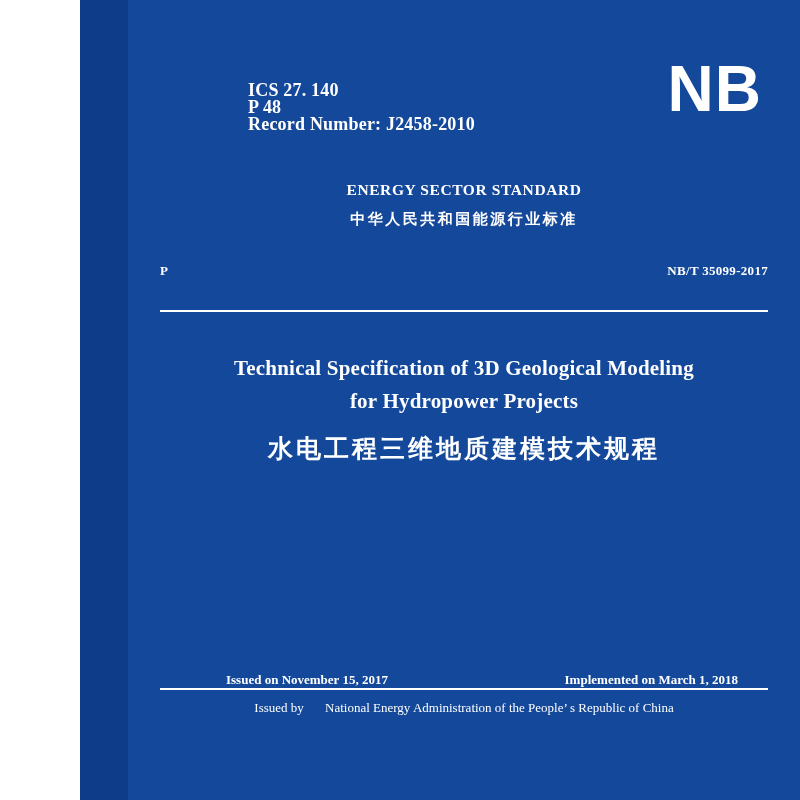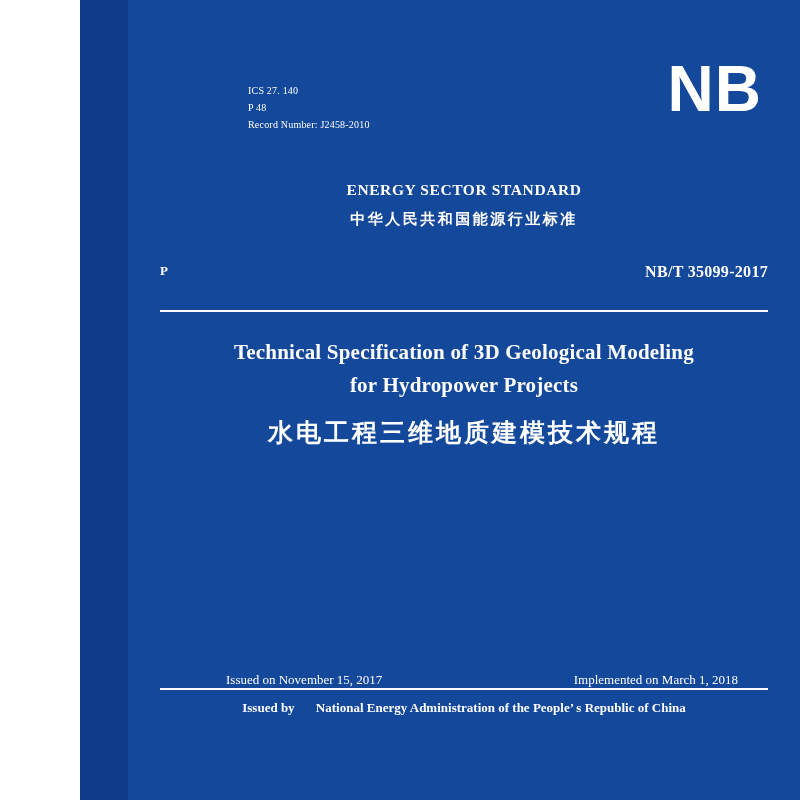--- a/index.html
+++ b/index.html
@@ -37,22 +37,22 @@
     left: 48px;
     top: 0;
     width: 672px;
     height: 800px;
   }
   
   #ident {
     position: absolute;
     left: 120px;
     top: 82px;
-    font-size: 10px;
-    font-weight: normal;
+    font-size: 18px;
+    font-weight: bold;
     line-height: 17px;
     letter-spacing: 0.2px;
   }
   #nb-logo {
     position: absolute;
     right: 38px;
     top: 58px;
     font-size: 64px;
     font-weight: bold;
     letter-spacing: 1px;
@@ -92,39 +92,39 @@
     position: absolute;
     left: 32px;
     top: 0;
     font-size: 13px;
     font-weight: bold;
   }
   #numrow .right {
     position: absolute;
     right: 32px;
     top: 0;
-    font-size: 16px;
+    font-size: 13px;
     font-weight: bold;
     letter-spacing: 0.3px;
   }
   
   .rule {
     position: absolute;
     left: 32px;
     width: 608px;
     height: 2px;
     background: #ffffff;
   }
   #rule-top { top: 310px; }
   #rule-bottom { top: 688px; }
   
   #title {
     position: absolute;
     left: 0;
-    top: 336px;
+    top: 352px;
     width: 672px;
     text-align: center;
   }
   #title .en {
     font-size: 21px;
     font-weight: bold;
     line-height: 33px;
     letter-spacing: 0.2px;
   }
   #title .cn {
@@ -135,42 +135,42 @@
     font-family: "DejaVu Sans", sans-serif;
   }
   
   #dates {
     position: absolute;
     left: 0;
     top: 672px;
     width: 672px;
     height: 18px;
     font-size: 13px;
+    font-weight: bold;
+  }
+  #dates .issued {
+    position: absolute;
+    left: 98px;
+    top: 0;
+  }
+  #dates .implemented {
+    position: absolute;
+    right: 62px;
+    top: 0;
+    text-align: center;
+  }
+  
+  #issuer {
+    position: absolute;
+    left: 0;
+    top: 700px;
+    width: 672px;
+    text-align: center;
+    font-size: 13px;
     font-weight: normal;
-  }
-  #dates .issued {
-    position: absolute;
-    left: 98px;
-    top: 0;
-  }
-  #dates .implemented {
-    position: absolute;
-    right: 62px;
-    top: 0;
-    text-align: center;
-  }
-  
-  #issuer {
-    position: absolute;
-    left: 0;
-    top: 700px;
-    width: 672px;
-    text-align: center;
-    font-size: 13px;
-    font-weight: bold;
   }
   #issuer .label { margin-right: 18px; }
 </style>
 </head>
 <body>
 
 <div id="cover">
   <div id="spine"></div>
 
   <div class="content">

